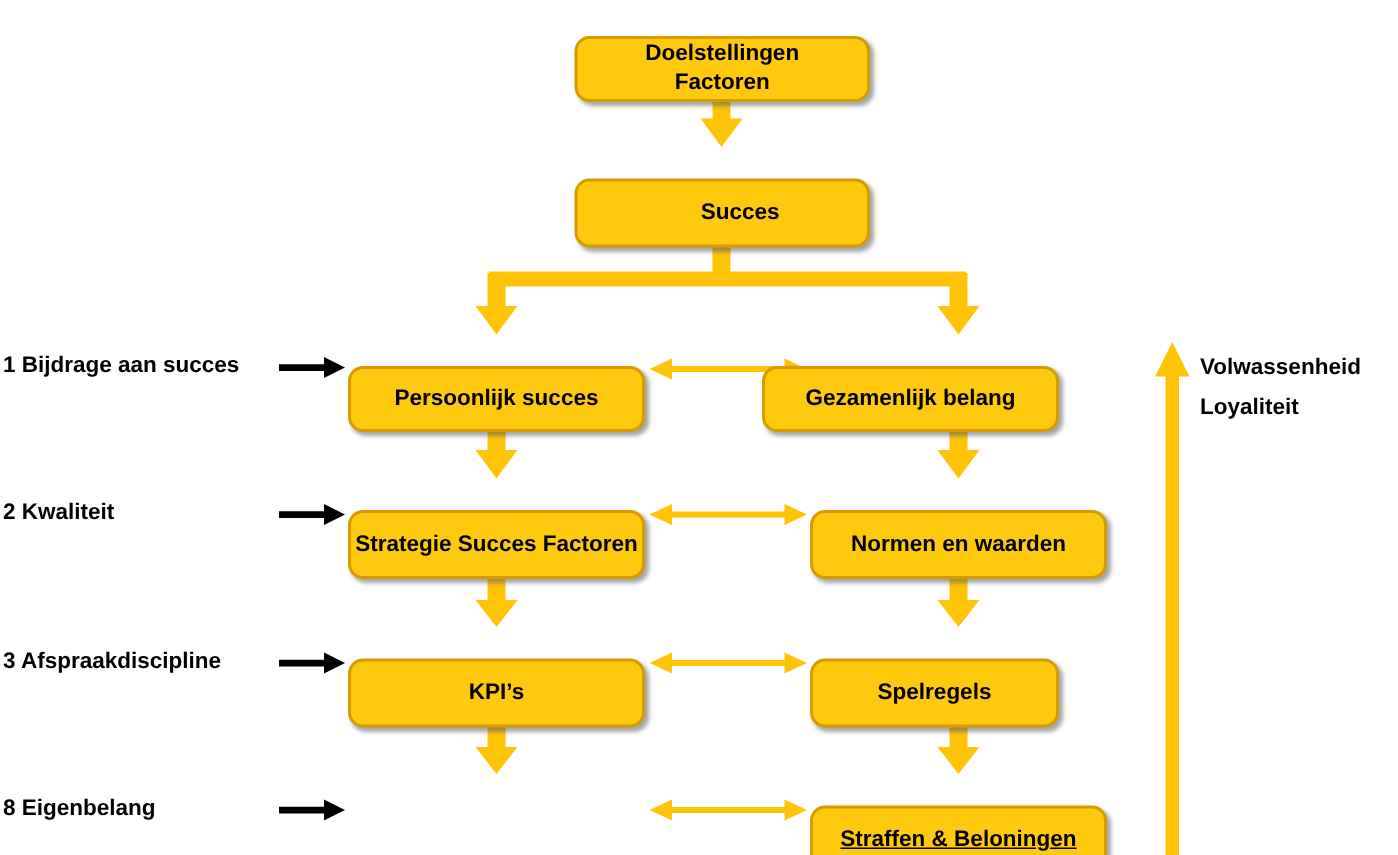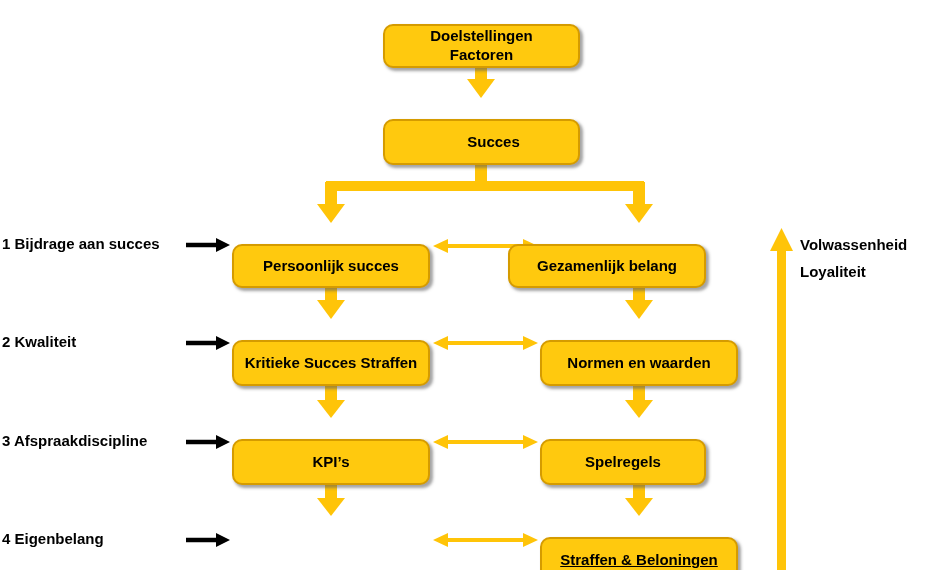--- a/index.html
+++ b/index.html
@@ -161,35 +161,35 @@
   <div class="side-label" style="left:2px; top:236px;">1 Bijdrage aan succes</div>
   <div class="node" style="left:232px; top:224px; width:198px; height:44px;">
     <span>Persoonlijk succes</span>
   </div>
   <div class="node" style="left:508px; top:224px; width:198px; height:44px;align-items:center;">
     <span>Gezamenlijk belang</span>
   </div>
 
   <div class="side-label" style="left:2px; top:334px;">2 Kwaliteit</div>
   <div class="node" style="left:232px; top:320px; width:198px; height:46px;">
-    <span>Kritieke Succes Straffen</span>
+    <span>Strategie Succes Factoren</span>
   </div>
   <div class="node" style="left:540px; top:320px; width:198px; height:46px;">
     <span>Normen en waarden</span>
   </div>
 
   <div class="side-label" style="left:2px; top:433px;">3 Afspraakdiscipline</div>
   <div class="node" style="left:232px; top:419px; width:198px; height:46px;">
     <span>KPI’s</span>
   </div>
   <div class="node" style="left:540px; top:419px; width:166px; height:46px;">
     <span>Spelregels</span>
   </div>
 
-  <div class="side-label" style="left:2px; top:531px;">4 Eigenbelang</div>
+  <div class="side-label" style="left:2px; top:531px;">8 Eigenbelang</div>
   <div class="node" style="left:540px; top:517px; width:198px; height:47px;text-decoration:underline;">
     <span>Straffen &amp; Beloningen</span>
   </div>
 
   <div class="side-label" style="left:800px; top:237px;">Volwassenheid</div>
   <div class="side-label" style="left:800px; top:264px;">Loyaliteit</div>
 
 </div>
 
 </body></html>

